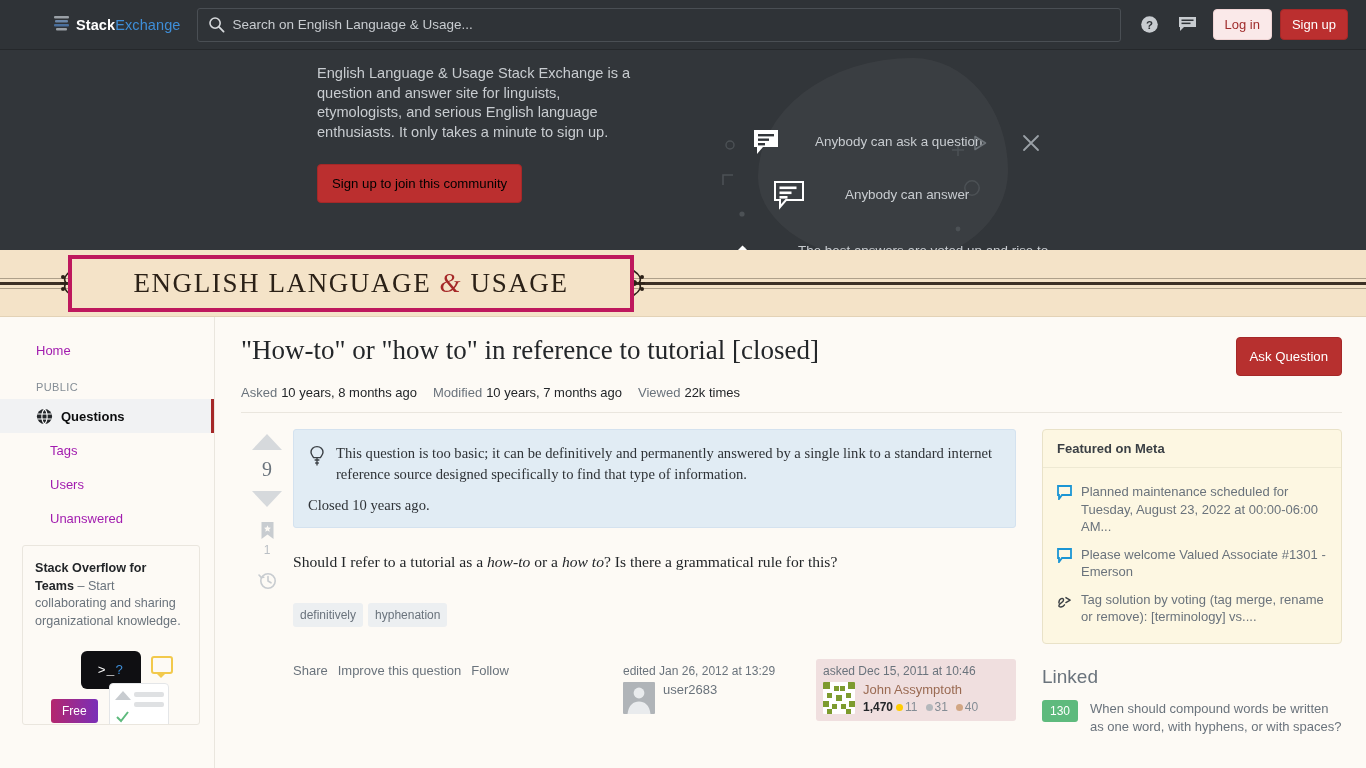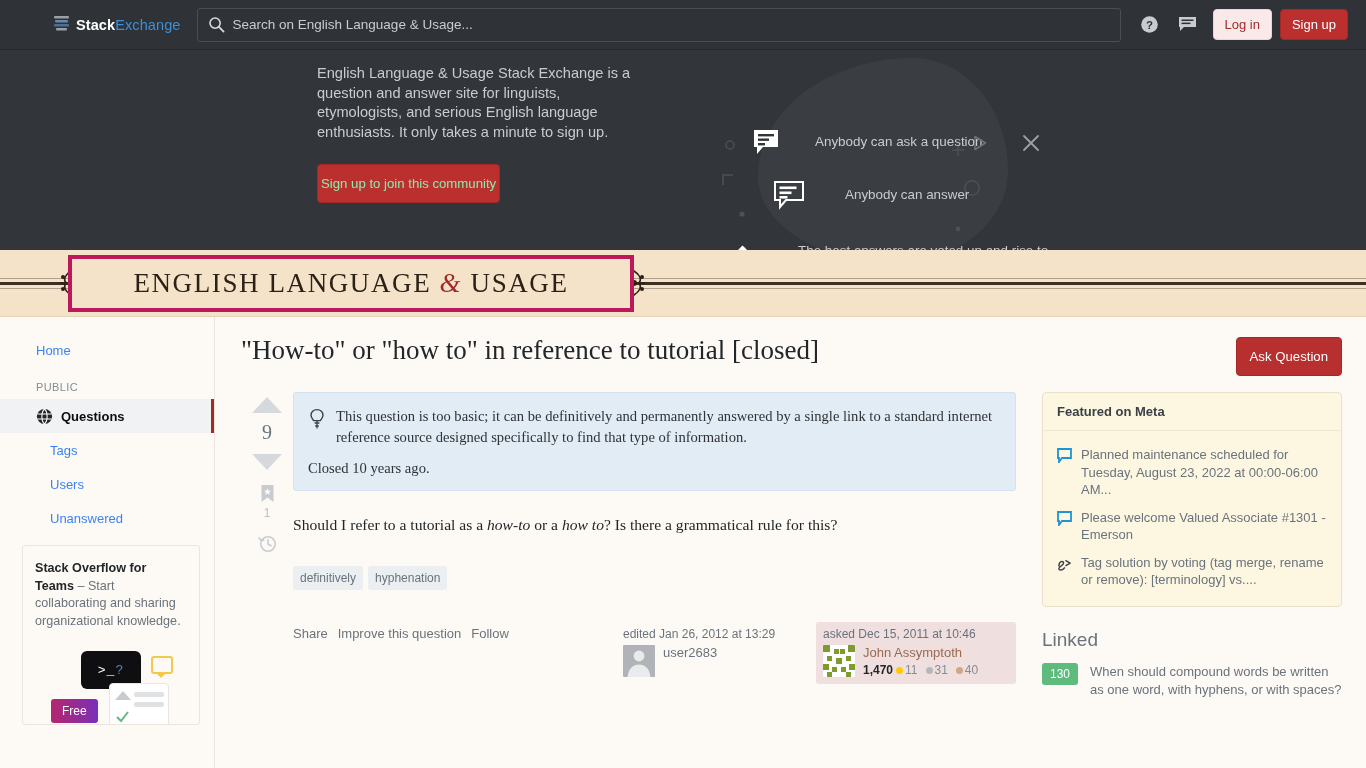--- a/index.html
+++ b/index.html
@@ -108,25 +108,25 @@
     width: 330px;
   }
   .hero-copy p {
     color: #c8ccd0;
     font-size: 14.6px;
     line-height: 19.6px;
     margin-bottom: 22px;
   }
   .btn-hero {
     background: #bb2f2f;
-    color: #86efac;
+    color: #000000;
     border: 1px solid #a52828;
     border-radius: 4px;
     font-size: 13.2px;
-    padding: 11px 3px;
+    padding: 11px 14px;
     font-family: "Liberation Sans", sans-serif;
     cursor: pointer;
   }
   .hero-features { position: absolute; left: 710px; top: 0; width: 340px; }
   .feat { display: flex; align-items: flex-start; position: absolute; }
   .feat .ftext { color: #c8ccd0; font-size: 13.4px; line-height: 17px; }
   .feat1 { top: 78px; left: 42px; }
   .feat1 .ftext { margin-left: 33px; margin-top: 5px; }
   .feat2 { top: 130px; left: 63px; }
   .feat2 .ftext { margin-left: 38px; margin-top: 6px; }
@@ -185,21 +185,21 @@
     width: 215px;
     border-right: 1px solid #eae6de;
     padding-top: 16px;
     flex: none;
     position: relative;
   }
   .sb-link {
     display: flex; align-items: center;
     height: 34px;
     padding: 0 8px 0 36px;
-    color: #3b82f6;
+    color: #a21caf;
     font-size: 13px;
     text-decoration: none;
     cursor: pointer;
   }
   .sb-head {
     padding: 14px 8px 6px 36px;
     font-size: 11px;
     color: #848d95;
     letter-spacing: .4px;
   }
@@ -598,20 +598,25 @@
     </div>
   </nav>
 
   <main class="content">
 
     <div class="q-head">
       <h1 class="q-title">"How-to" or "how to" in reference to tutorial [closed]</h1>
       <button class="btn-ask">Ask Question</button>
     </div>
 
+    <div class="q-stats">
+      <div><span class="lbl">Asked</span><span class="val">10 years, 8 months ago</span></div>
+      <div><span class="lbl">Modified</span><span class="val">10 years, 7 months ago</span></div>
+      <div><span class="lbl">Viewed</span><span class="val">22k times</span></div>
+    </div>
 
     <div class="q-body-wrap">
 
       <div class="q-main">
 
         <div class="votecell">
           <svg class="vote-arrow" width="34" height="20" viewBox="0 0 34 20">
             <path d="M17 2 L32 18 H2 Z" fill="#d6d9dc"></path>
           </svg>
           <div class="vote-count">9</div>

